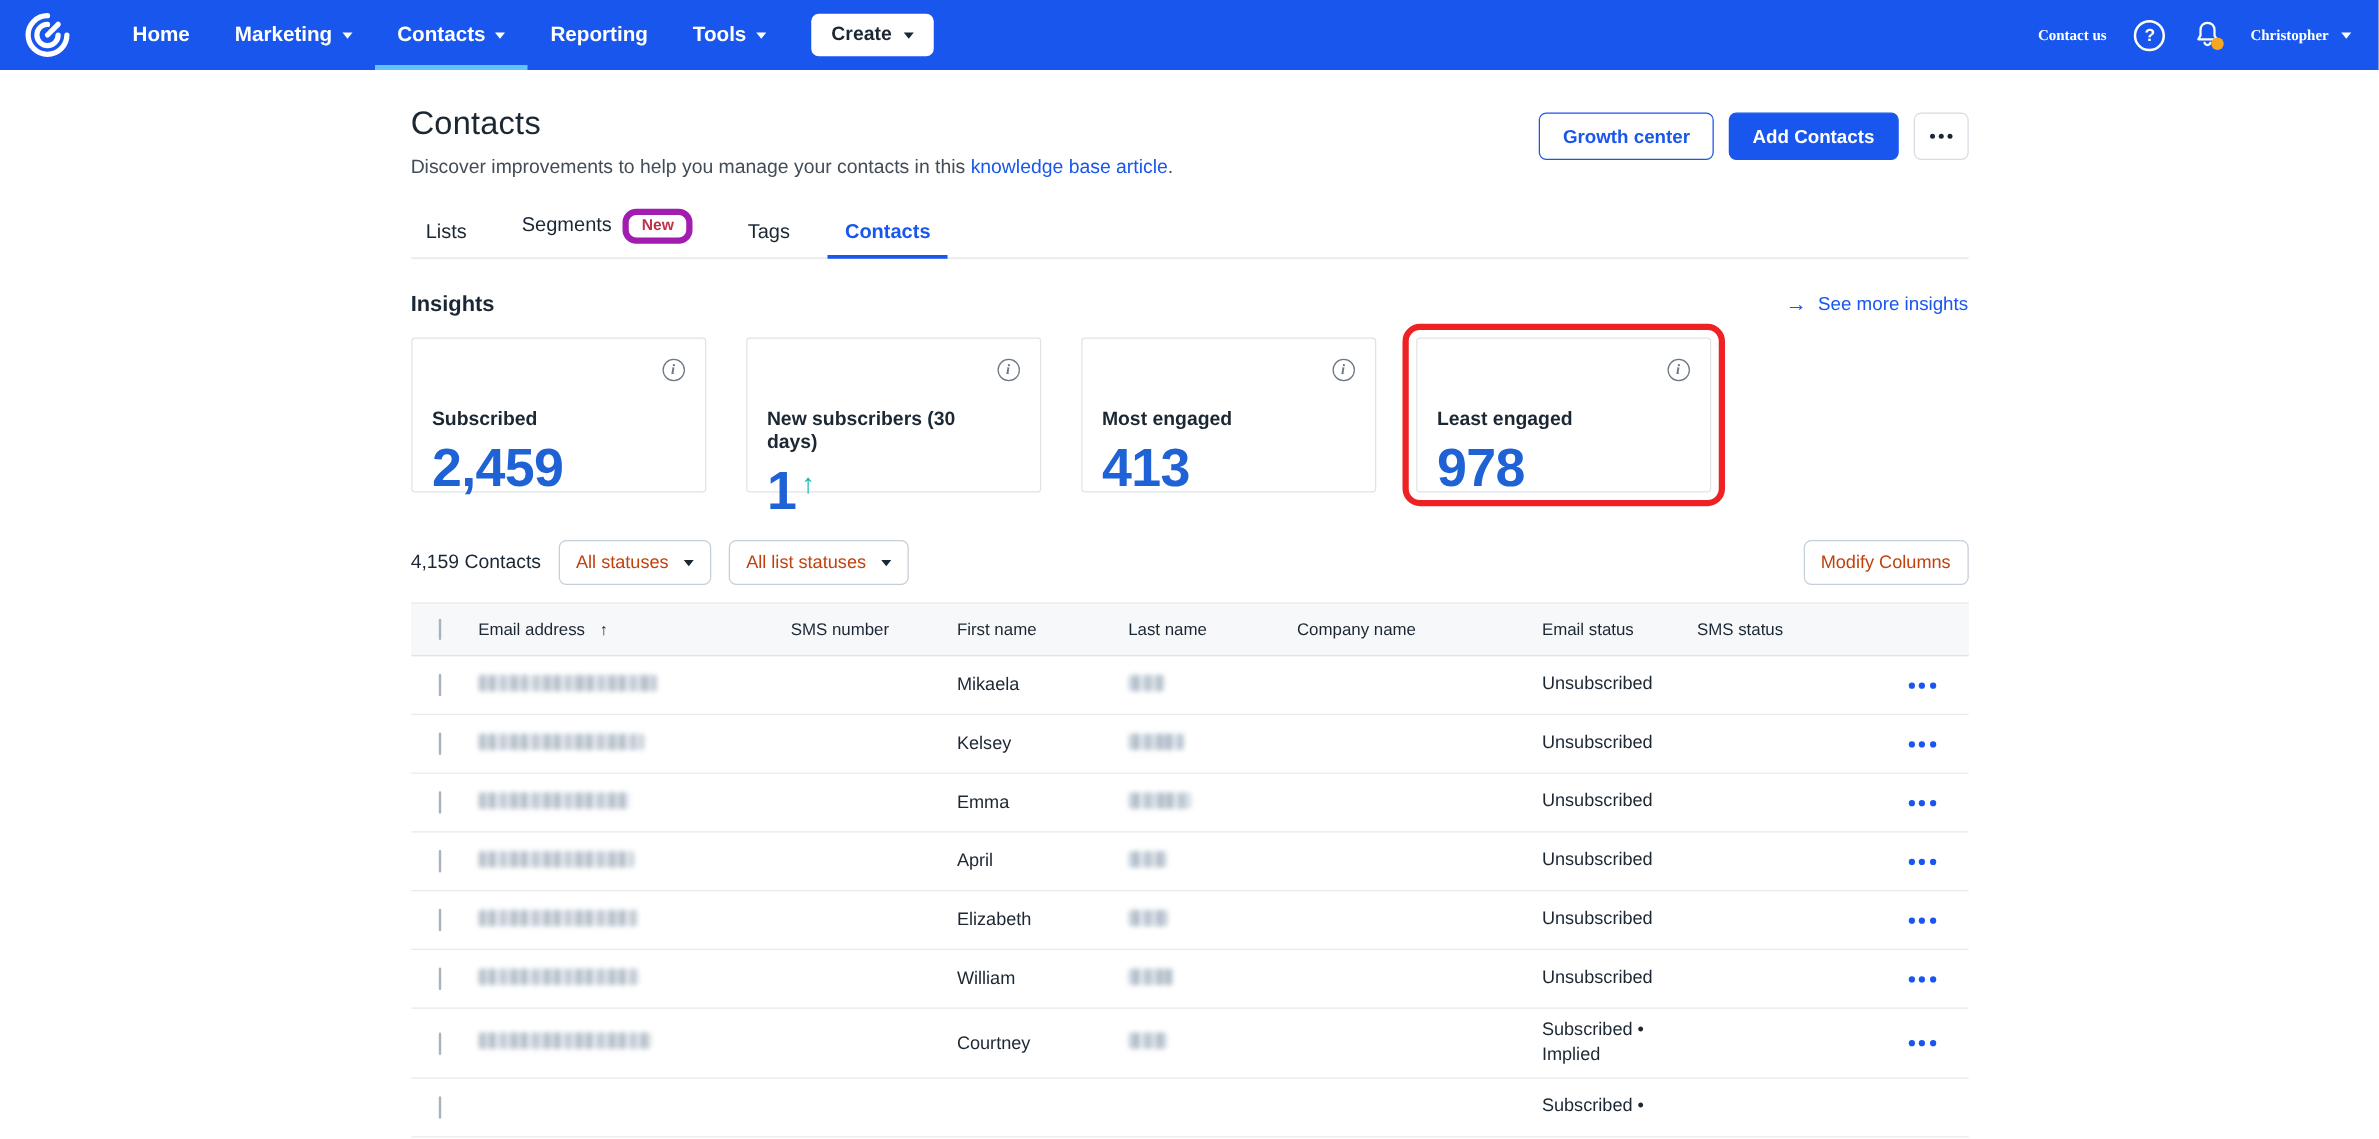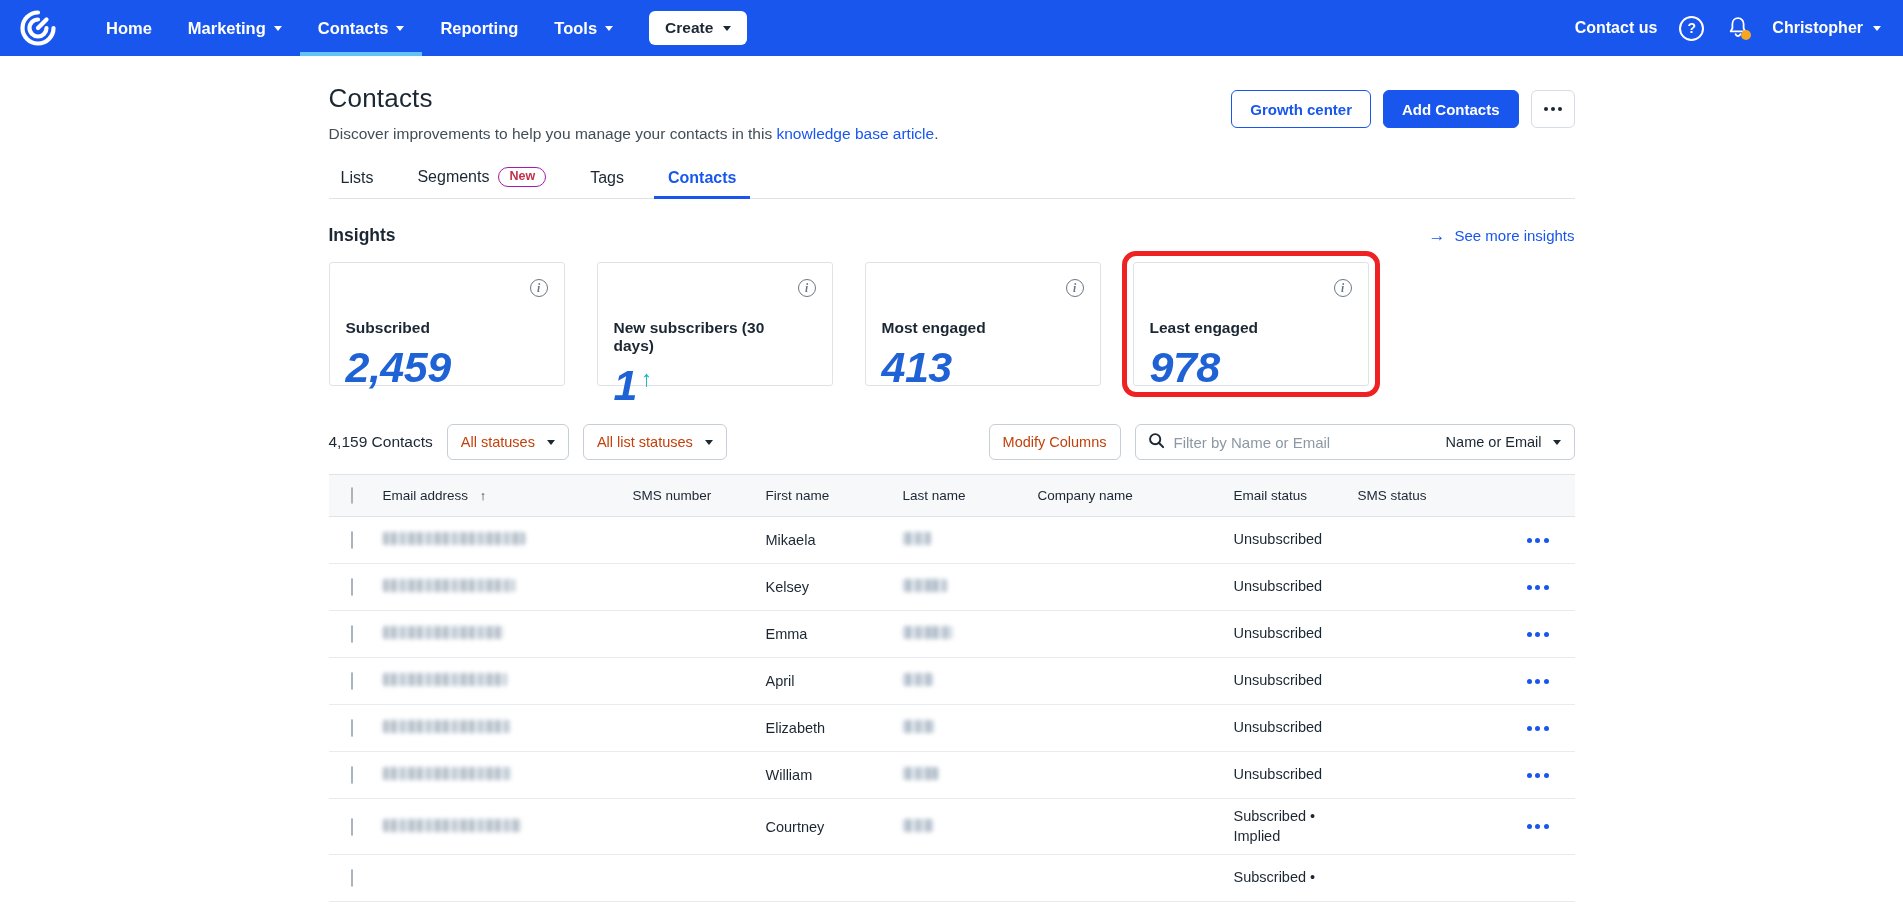--- a/index.html
+++ b/index.html
@@ -43,21 +43,21 @@
     background: #ffffff; color: #1b2733;
     border-radius: 6px;
     height: 34px; padding: 0 16px;
     display: flex; align-items: center; gap: 10px;
     font-size: 15.5px; font-weight: 600; cursor: pointer;
   }
   .nav-right {
     margin-left: auto; display: flex; align-items: center; gap: 22px;
     color: #fff;
   }
-  .nav-right .txt { font-size: 16px; font-weight: 600; cursor: pointer; }
+  .nav-right .txt { font-size: 12px; font-weight: 600; cursor: pointer; font-family: Liberation Serif, serif; }
   .icon-circle {
     width: 25px; height: 25px; border-radius: 50%;
     border: 2px solid #fff;
     display: flex; align-items: center; justify-content: center;
     font-size: 14px; font-weight: 700; cursor: pointer;
   }
   .bell-wrap { position: relative; width: 24px; height: 26px; cursor: pointer; }
   .bell-dot {
     position: absolute; right: -1px; bottom: 1px;
     width: 10px; height: 10px; border-radius: 50%;
@@ -106,21 +106,21 @@
     display: flex; align-items: center; gap: 9px;
     position: relative;
   }
   .tab:first-child { margin-left: -2px; }
   .tab.active { color: #1856ed; font-weight: 600; }
   .tab.active::after {
     content: ""; position: absolute; left: 0; right: 0; bottom: -1px;
     height: 3px; background: #1856ed;
   }
   .pill-new {
-    border: 1px solid #a21caf; color: #c3314b;
+    border: 5px solid #a21caf; color: #c3314b;
     border-radius: 11px; font-size: 12.5px; font-weight: 600;
     padding: 2px 10px 3px 10px; line-height: 1.1;
   }
 
   
   .insights-head {
     margin-top: 26px; display: flex; align-items: center;
   }
   .insights-title { font-size: 17.5px; font-weight: 700; color: #1b2733; }
   .see-more {
@@ -140,21 +140,21 @@
   .info-i {
     margin-left: auto; width: 18px; height: 18px; border-radius: 50%;
     border: 1.3px solid #6b7785; color: #6b7785;
     font-size: 11.5px; font-style: italic; font-weight: 700;
     display: flex; align-items: center; justify-content: center;
     font-family: "Liberation Serif", serif; cursor: pointer; flex: 0 0 auto;
   }
   .card-value {
     margin-top: 6px; font-size: 43px; font-weight: 700; color: #1f62d5;
     letter-spacing: -.5px; line-height: 1.15;
-    display: flex; align-items: flex-start; gap: 4px; font-style: italic;
+    display: flex; align-items: flex-start; gap: 4px;
   }
   .trend-up { color: #17b6b6; font-size: 22px; font-weight: 400; line-height: 1.6; }
   .card-wrap-highlight {
     position: relative;
     outline: 5px solid #ee2222;
     outline-offset: 6px;
   }
 
   
   .filterbar {
@@ -396,33 +396,20 @@
         <span class="caret-dark"></span>
       </div>
       <div class="select">
         <span>All list statuses</span>
         <span class="caret-dark"></span>
       </div>
       <div class="spacer"></div>
       <div class="select">
         <span>Modify Columns</span>
       </div>
-      <div class="search-wrap">
-        <span>
-          <svg viewBox="0 0 18 18" width="17" height="17" aria-hidden="true">
-            <circle cx="7.6" cy="7.6" r="5.4" fill="none" stroke="#1b2733" stroke-width="2"></circle>
-            <path d="M11.7 11.7 L16 16" stroke="#1b2733" stroke-width="2.2" stroke-linecap="round"></path>
-          </svg>
-        </span>
-        <input class="search-input" type="text" placeholder="Filter by Name or Email" style="">
-        <span class="search-scope">
-          <span>Name or Email</span>
-          <span class="caret-dark"></span>
-        </span>
-      </div>
     </div>
 
     <div class="table">
       <div class="thead">
         <div class="c-check">
           <span class="chk"></span>
         </div>
         <div class="c-email">
           <span>Email address</span>
           <span class="sort-arrow">↑</span>

